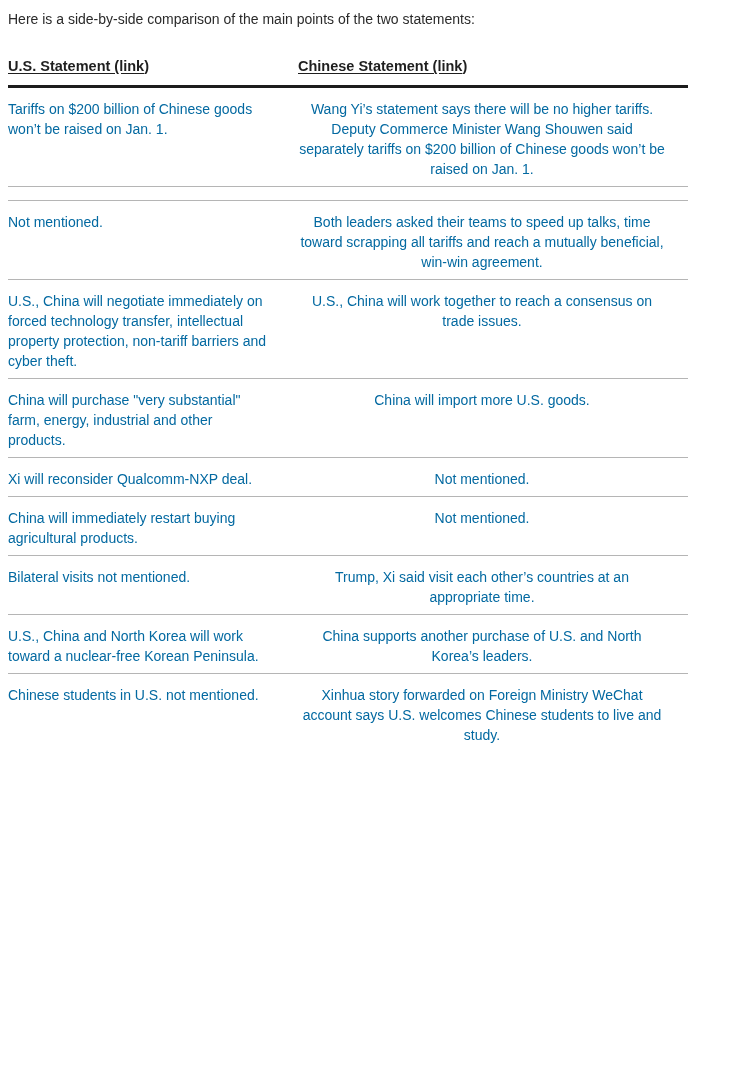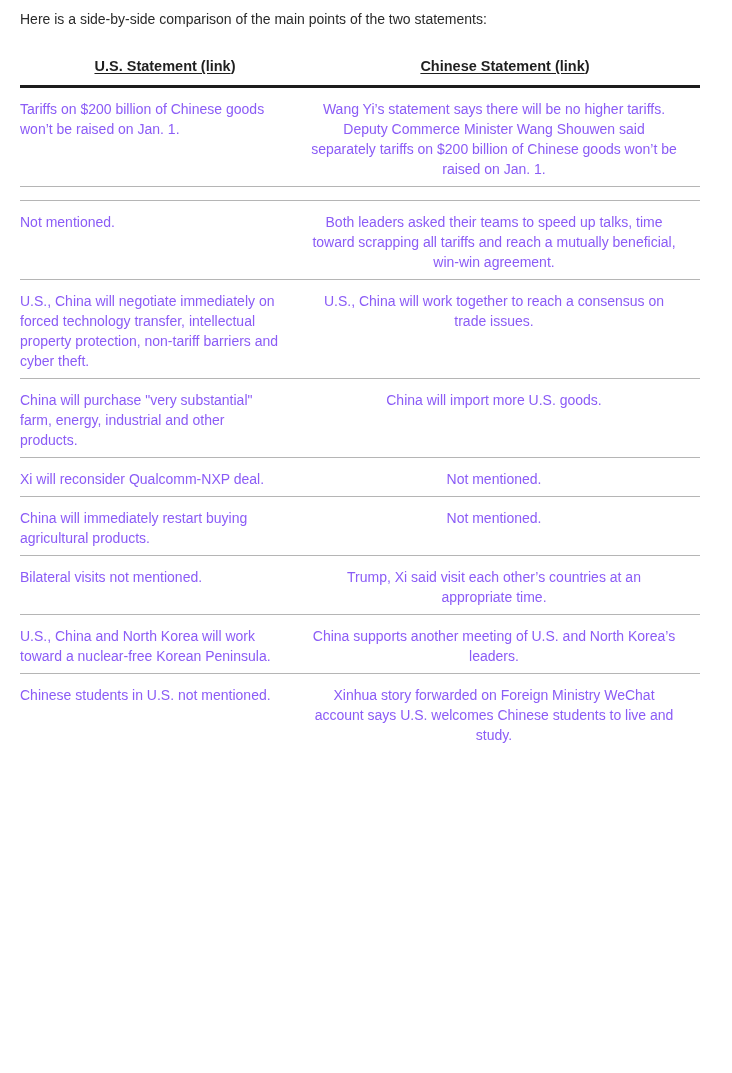--- a/index.html
+++ b/index.html
@@ -9,55 +9,55 @@
   }
   body {
     width: 732px;
     height: 1073px;
     overflow: hidden;
     font-family: "Liberation Sans", sans-serif;
     color: #3b3b3b;
     -webkit-font-smoothing: antialiased;
   }
   .page {
-    padding: 9px 32px 0 20px;
+    padding: 9px 32px 0 8px;
   }
   .intro {
     margin: 0;
     font-size: 14px;
     line-height: 20px;
     color: #2a2a2a;
   }
   table.compare {
     border-collapse: collapse;
     table-layout: fixed;
     width: 680px;
     margin-top: 27px;
   }
   col.c1 { width: 290px; }
   col.c2 { width: 390px; }
   th {
-    text-align: center;
+    text-align: left;
     vertical-align: bottom;
     font-size: 14.5px;
     line-height: 20px;
     font-weight: bold;
     color: #1f1f1f;
     padding: 0 0 9px 0;
     border-bottom: 3px solid #1c1c1c;
   }
   th .hdr-link {
     text-decoration: underline;
     text-underline-offset: 2px;
   }
   td {
     vertical-align: top;
     font-size: 14px;
     line-height: 20px;
-    color: #8b5cf6;
+    color: #0369a1;
     padding: 11px 30px 7px 0;
     word-wrap: break-word;
   }
   td.cn { padding-right: 22px; text-align: center; }
   tbody tr + tr td {
     border-top: 1.5px solid #b5b5b5;
   }
   tbody tr.spacer td {
     padding: 0;
     height: 13px;
@@ -110,21 +110,21 @@
         <tr>
           <td class="us">China will immediately restart buying agricultural products.</td>
           <td class="cn">Not mentioned.</td>
         </tr>
         <tr>
           <td class="us">Bilateral visits not mentioned.</td>
           <td class="cn">Trump, Xi said visit each other’s countries at an appropriate time.</td>
         </tr>
         <tr>
           <td class="us">U.S., China and North Korea will work toward a nuclear-free Korean Peninsula.</td>
-          <td class="cn">China supports another meeting of U.S. and North Korea’s leaders.</td>
+          <td class="cn">China supports another purchase of U.S. and North Korea’s leaders.</td>
         </tr>
         <tr>
           <td class="us">Chinese students in U.S. not mentioned.</td>
           <td class="cn">Xinhua story forwarded on Foreign Ministry WeChat account says U.S. welcomes Chinese students to live and study.</td>
         </tr>
       </tbody>
   </table>
 
 </div>
 

